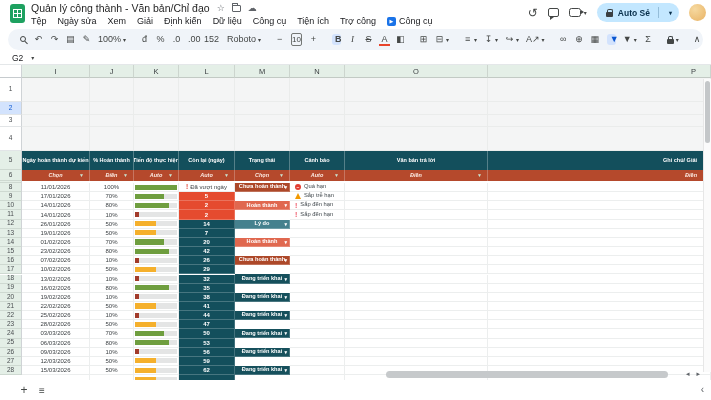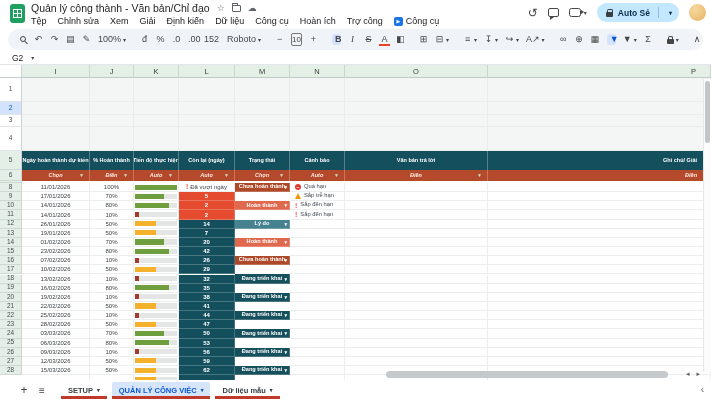--- a/index.html
+++ b/index.html
@@ -114,27 +114,27 @@
       </div>
     <div class="title-row">
       <span class="doc-title">Quản lý công thành - Văn bản/Chỉ đạo</span>
       <span class="t-ic">☆</span>
       <span class="folder"></span>
       <span class="t-ic">☁</span>
     </div>
     <div class="menubar">
       <span id="menuitems" style="display:flex;gap:11px">
           <span class="menu-item">Tệp</span>
-          <span class="menu-item">Chỉnh sửa</span>
+          <span class="menu-item">Ngày sửa</span>
           <span class="menu-item">Xem</span>
           <span class="menu-item">Giải</span>
           <span class="menu-item">Định kiến</span>
           <span class="menu-item">Dữ liệu</span>
           <span class="menu-item">Công cụ</span>
-          <span class="menu-item">Hoàn ích</span>
+          <span class="menu-item">Tiện ích</span>
           <span class="menu-item">Trợ công</span>
         </span>
       <span class="addon">
         <span class="addon-ic">▶</span>
         <span>Công cụ</span>
       </span>
     </div>
     <div class="tb-right">
       <span class="hist">↺</span>
       <span class="bubble"></span>
@@ -649,33 +649,16 @@
   </div>
   <div class="hscroll"></div>
   <div class="harrows">
     <span>◂</span>
     <span>▸</span>
   </div>
 
   <div class="tabbar">
     <span class="addsheet">+</span>
     <span class="allsheets">≡</span>
-    <span id="tabitems">
-        <div class="tab">
-          <span>SETUP</span>
-          <span class="caret">▾</span>
-          <span class="tabline"></span>
-        </div>
-        <div class="tab active">
-          <span>QUẢN LÝ CÔNG VIỆC</span>
-          <span class="caret">▾</span>
-          <span class="tabline"></span>
-        </div>
-        <div class="tab">
-          <span>Dữ liệu mẫu</span>
-          <span class="caret">▾</span>
-          <span class="tabline"></span>
-        </div>
-      </span>
   </div>
   <span class="sidechev">‹</span>
 
 </div>
 
 </body></html>

